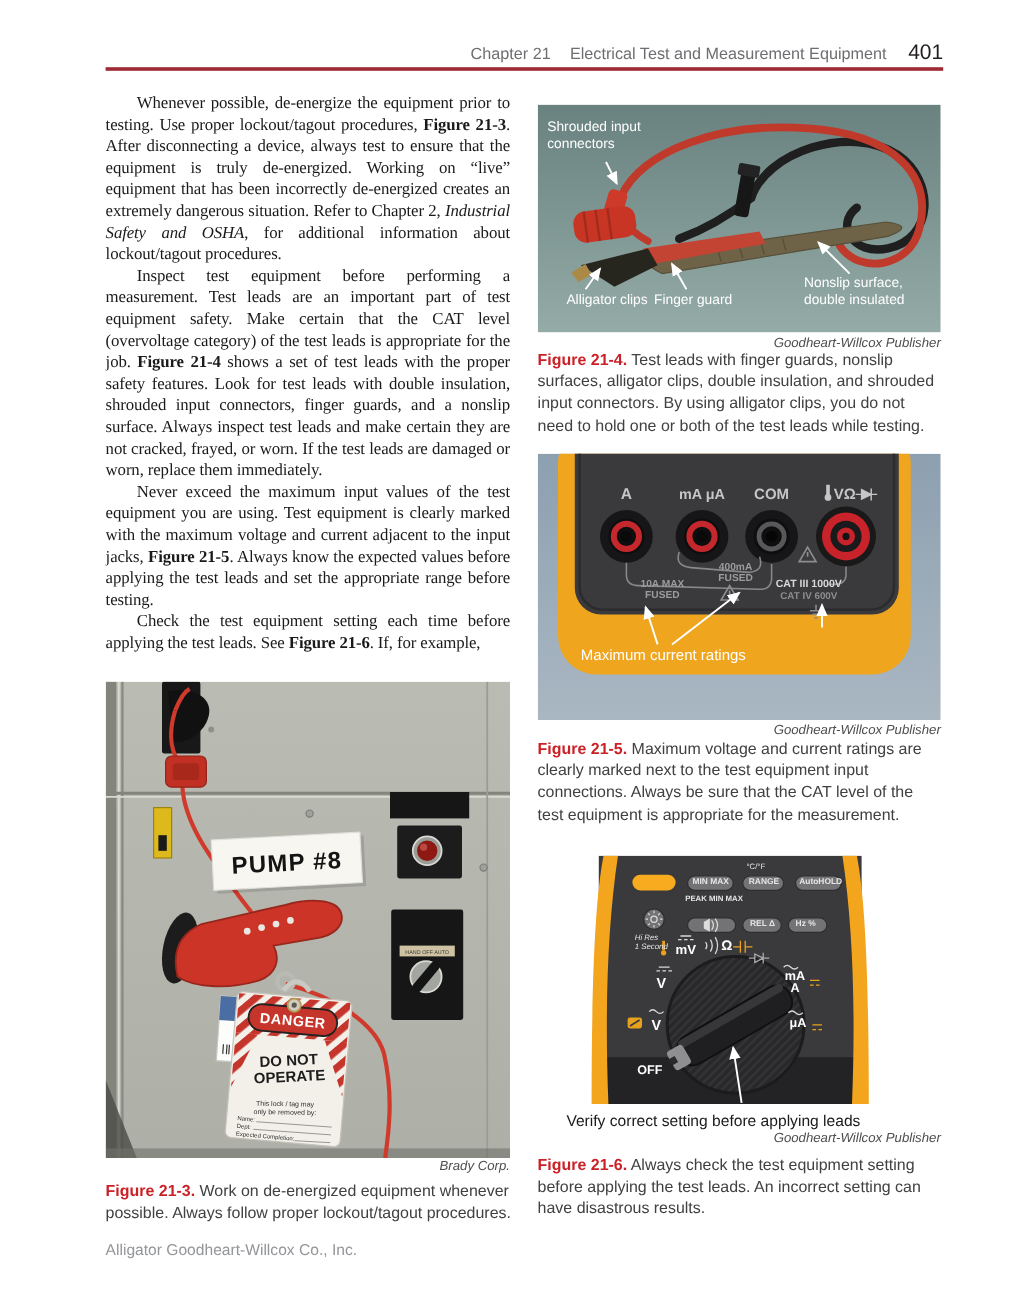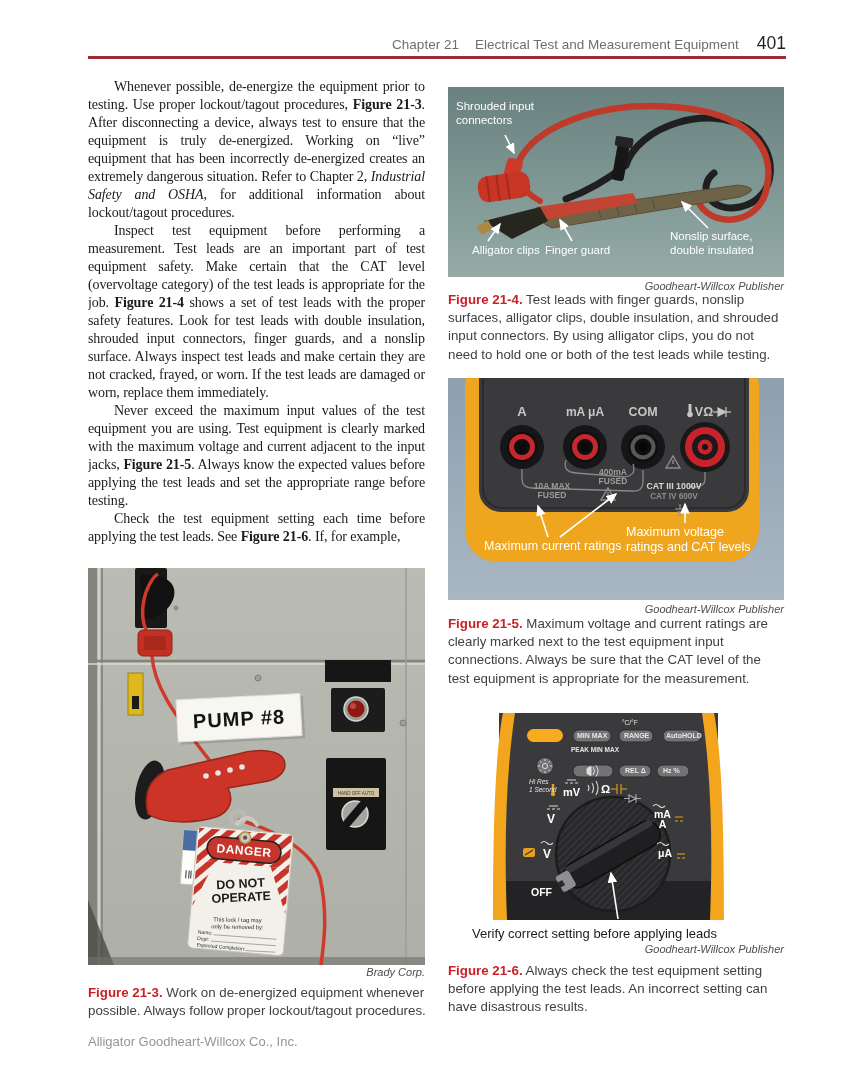--- a/index.html
+++ b/index.html
@@ -184,22 +184,20 @@
         <line x1="229" y1="134" x2="235" y2="134"></line>
           <line x1="230.5" y1="137" x2="233.5" y2="137"></line>
       </g>
       <g stroke="#ffffff" stroke-width="1.6">
         <line x1="100" y1="159" x2="90" y2="128" marker-end="url(#aw)"></line>
         <line x1="112" y1="159" x2="168" y2="116" marker-end="url(#aw)"></line>
         <line x1="237" y1="145" x2="237" y2="126" marker-end="url(#aw)"></line>
       </g>
     </svg>
     <div class="plabel" style="left:36px;top:162px;font-size:12.5px;">Maximum current ratings</div>
-    <div class="plabel" style="left:178px;top:147px;font-size:12.5px;line-height:15px;">Maximum voltage
-ratings and CAT levels</div>
   </div>
   <div class="credit" style="left:448px;top:603px;">Goodheart-Willcox Publisher</div>
   <p class="cap" style="left:448px;top:615px;"><span class="lbl">Figure 21-5.</span><span> Maximum voltage and current ratings are clearly marked next to the test equipment input connections. Always be sure that the CAT level of the test equipment is appropriate for the measurement.</span></p>
 
   <div class="photo" style="left:491px;top:713px;width:235px;height:233px;">
     <svg width="235" height="207" viewBox="0 0 235 207">
       <defs>
         <pattern id="hatch6" width="5" height="5" patternTransform="rotate(45)" patternUnits="userSpaceOnUse">
           <rect width="5" height="5" fill="#28282a"></rect>
             <rect width="2" height="5" fill="#343436"></rect>

